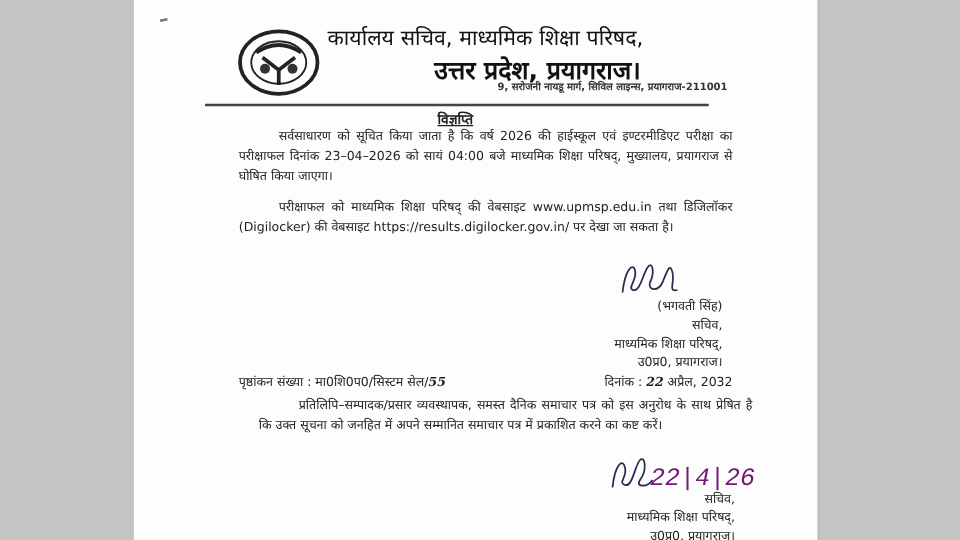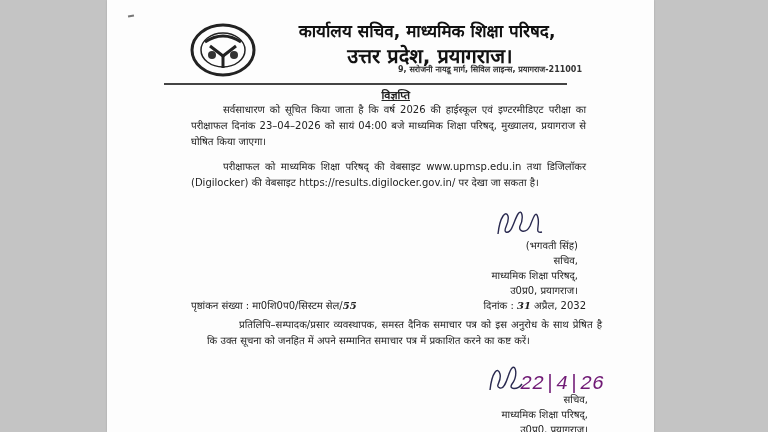--- a/index.html
+++ b/index.html
@@ -14,28 +14,28 @@
       position: absolute; left: 107px; top: 0; width: 547px; height: 432px;
       background: #fdfdfd;
       box-shadow: 0 0 2px rgba(0,0,0,0.15);
     }
     .stray-mark { position:absolute; left:128px; top:15px; width:6px; height:2px; background:#777; transform:rotate(-10deg); }
     .logo {
       position: absolute; left: 188px; top: 22px; width: 70px; height: 56px;
     }
     .head-title {
       position: absolute; left: 262px; top: 20px; width: 330px;
-      font-size: 17px; font-weight: bold; text-align: center; color:#111;
+      font-size: 17px; font-weight: normal; text-align: left; color:#111;
       line-height: 22px;
     }
     .head-line2 { position:absolute; left: 330px; top: 42px; width:200px; text-align:center; font-size:20px; font-weight:bold; color:#111; }
     .head-address { position:absolute; left:282px; top:63px; width:300px; text-align:right; font-size:8px; font-weight:bold; color:#333; }
     .rule { position:absolute; left:164px; top:83px; width:403px; height:2px; background:#444; }
     .notice-title {
-      position:absolute; left:350px; top:87px; width:60px; text-align:right;
+      position:absolute; left:350px; top:87px; width:60px; text-align:left;
       font-size:11px; font-weight:bold; text-decoration:underline; color:#222;
     }
     .para {
       position:absolute; left:191px; width:395px; font-size:10px; line-height:16px; color:#222;
       text-align: justify; text-align-last: left;
     }
     .para .indent { display:inline-block; width:32px; }
     .p1 { top: 102px; }
     .p2 { top: 159px; }
     .sig-block { position:absolute; text-align:right; font-size:10px; line-height:15px; color:#222; }
@@ -82,21 +82,21 @@
 
 <div class="sig-block sig1">
   <div>(भगवती सिंह)</div>
   <div>सचिव,</div>
   <div>माध्यमिक शिक्षा परिषद्,</div>
   <div>उ0प्र0, प्रयागराज।</div>
 </div>
 
 <div class="ref-row">
   <div class="ref-left"><span>पृष्ठांकन संख्या : मा0शि0प0/सिस्टम सेल/</span><span class="hand">55</span></div>
-  <div class="ref-right"><span>दिनांक :</span> <span class="hand">31</span> <span>अप्रैल, 2032</span></div>
+  <div class="ref-right"><span>दिनांक :</span> <span class="hand">22</span> <span>अप्रैल, 2032</span></div>
 </div>
 
 <div class="para p3"><span class="indent"></span><span>प्रतिलिपि–सम्पादक/प्रसार व्यवस्थापक, समस्त दैनिक समाचार पत्र को इस अनुरोध के साथ प्रेषित है कि उक्त सूचना को जनहित में अपने सम्मानित समाचार पत्र में प्रकाशित करने का कष्ट करें।</span></div>
 
 <svg class="sign2" viewBox="0 0 40 32">
   <path d="M4 28 C6 10, 12 4, 14 12 C16 20, 8 24, 14 26 C20 28, 22 10, 26 6 C30 2, 32 14, 26 22 C22 28, 32 28, 36 22" fill="none" stroke="#2a2a50" stroke-width="1.4"></path>
 </svg>
 <div class="sign2-date">22|4|26</div>
 
 <div class="sig-block sig2">

